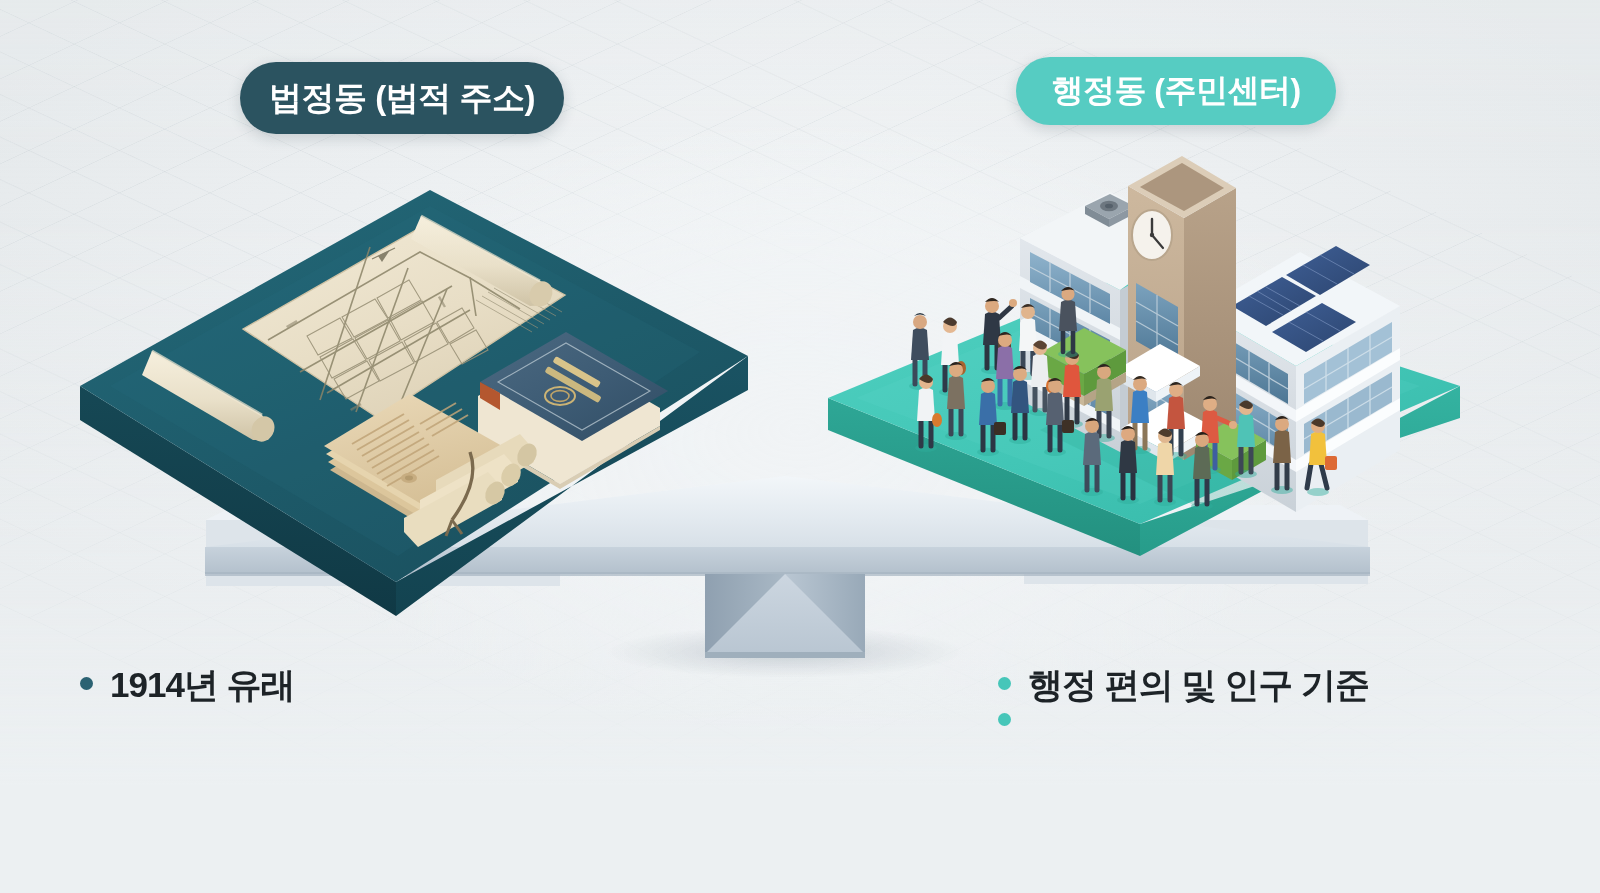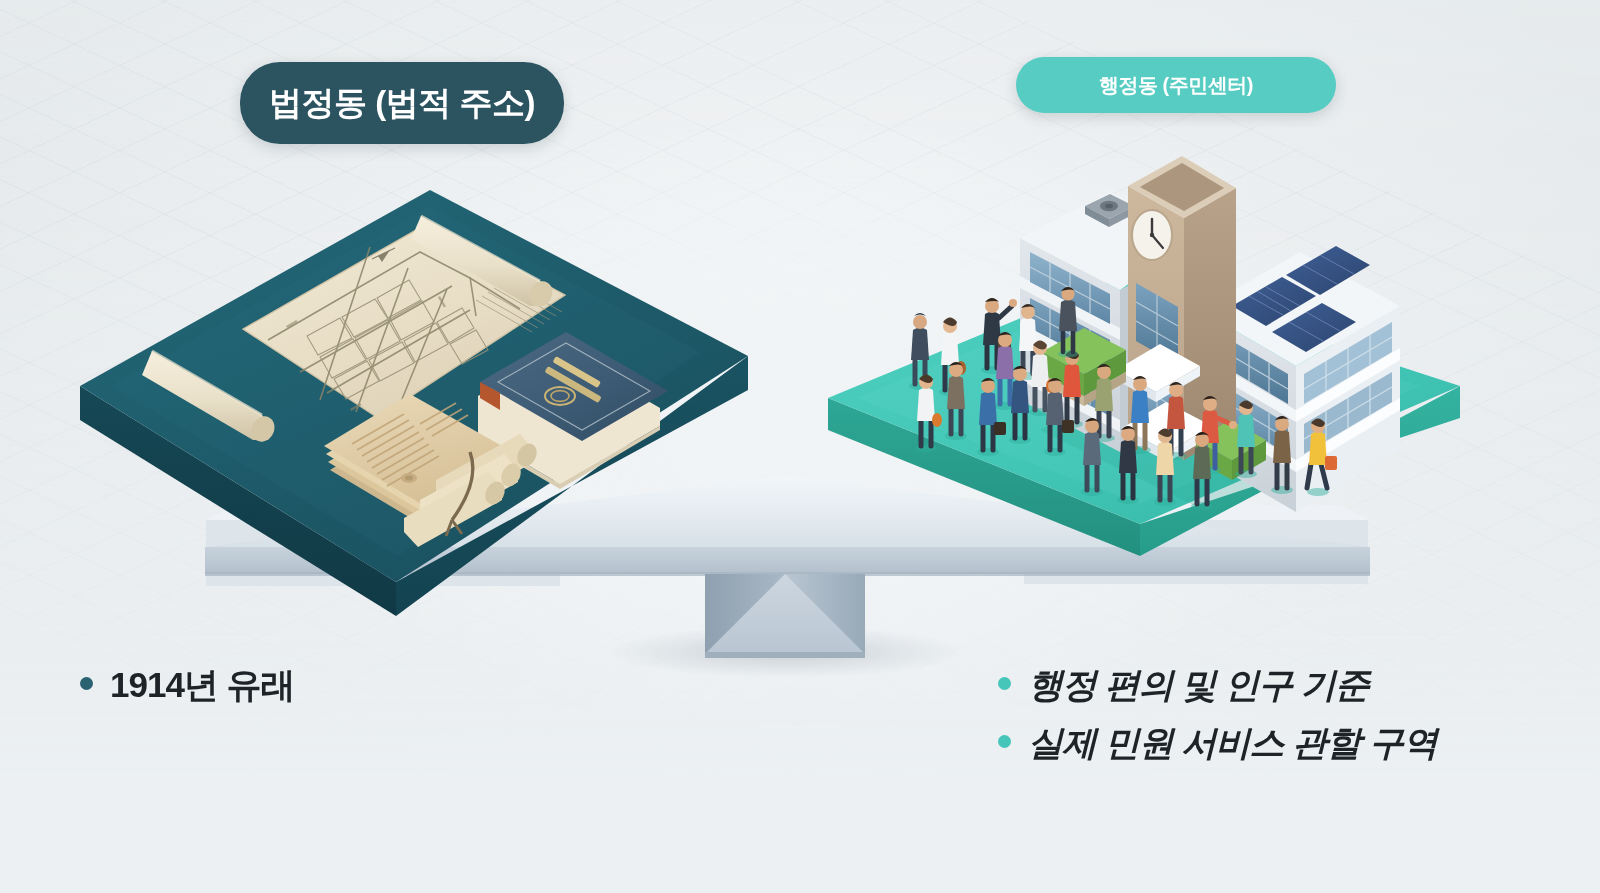--- a/index.html
+++ b/index.html
@@ -34,34 +34,34 @@
     pointer-events:none;
   }
 
   
   .badge{
     position:absolute; display:flex; align-items:center; justify-content:center;
     border-radius:40px; color:#fff; font-weight:700;
     letter-spacing:-.5px; white-space:nowrap;
     box-shadow:0 4px 14px rgba(40,60,70,.18);
   }
-  #badge-left{ left:240px; top:62px; width:324px; height:82px; background:#2b5360; font-size:33px; }
-  #badge-right{ left:1016px; top:57px; width:320px; height:56px; background:#56ccc2; font-size:20px; }
+  #badge-left{ left:240px; top:62px; width:324px; height:72px; background:#2b5360; font-size:33px; }
+  #badge-right{ left:1016px; top:57px; width:320px; height:68px; background:#56ccc2; font-size:32px; }
 
   
   .beam-wrap{ position:absolute; left:0; top:0; width:1600px; height:893px; pointer-events:none; }
 
   
   .bullets{ position:absolute; }
   .bullet-row{ display:flex; align-items:baseline; margin-bottom:12px; }
   .dot{ width:13px; height:13px; border-radius:50%; flex:0 0 auto; margin-right:17px; position:relative; top:-7px; }
   .btxt{ font-size:35px; font-weight:700; color:#1d2327; letter-spacing:-1px; line-height:1.32; white-space:nowrap;text-align:center; }
   #bullets-left{ left:80px; top:662px; }
   #bullets-left .dot{ background:#2b6272; }
-  #bullets-right{ left:998px; top:662px;font-style:italic; }
+  #bullets-right{ left:998px; top:662px; }
   #bullets-right .dot{ background:#46c6b9; }
 </style>
 </head>
 <body>
 
 <div id="stage">
 
   <div class="iso-grid"></div>
   <div class="grid-fade"></div>
 
@@ -719,17 +719,16 @@
     </div>
   </div>
 
   <div class="bullets" id="bullets-right">
     <div class="bullet-row">
       <span class="dot" style="background: rgb(70, 198, 185);"></span>
       <span class="btxt">행정 편의 및 인구 기준</span>
     </div>
     <div class="bullet-row">
       <span class="dot" style="background: rgb(70, 198, 185);"></span>
-      <span class="btxt">실제 민원 서비스 관할 구역</span>
     </div>
   </div>
 
 </div>
 
 </body></html>

